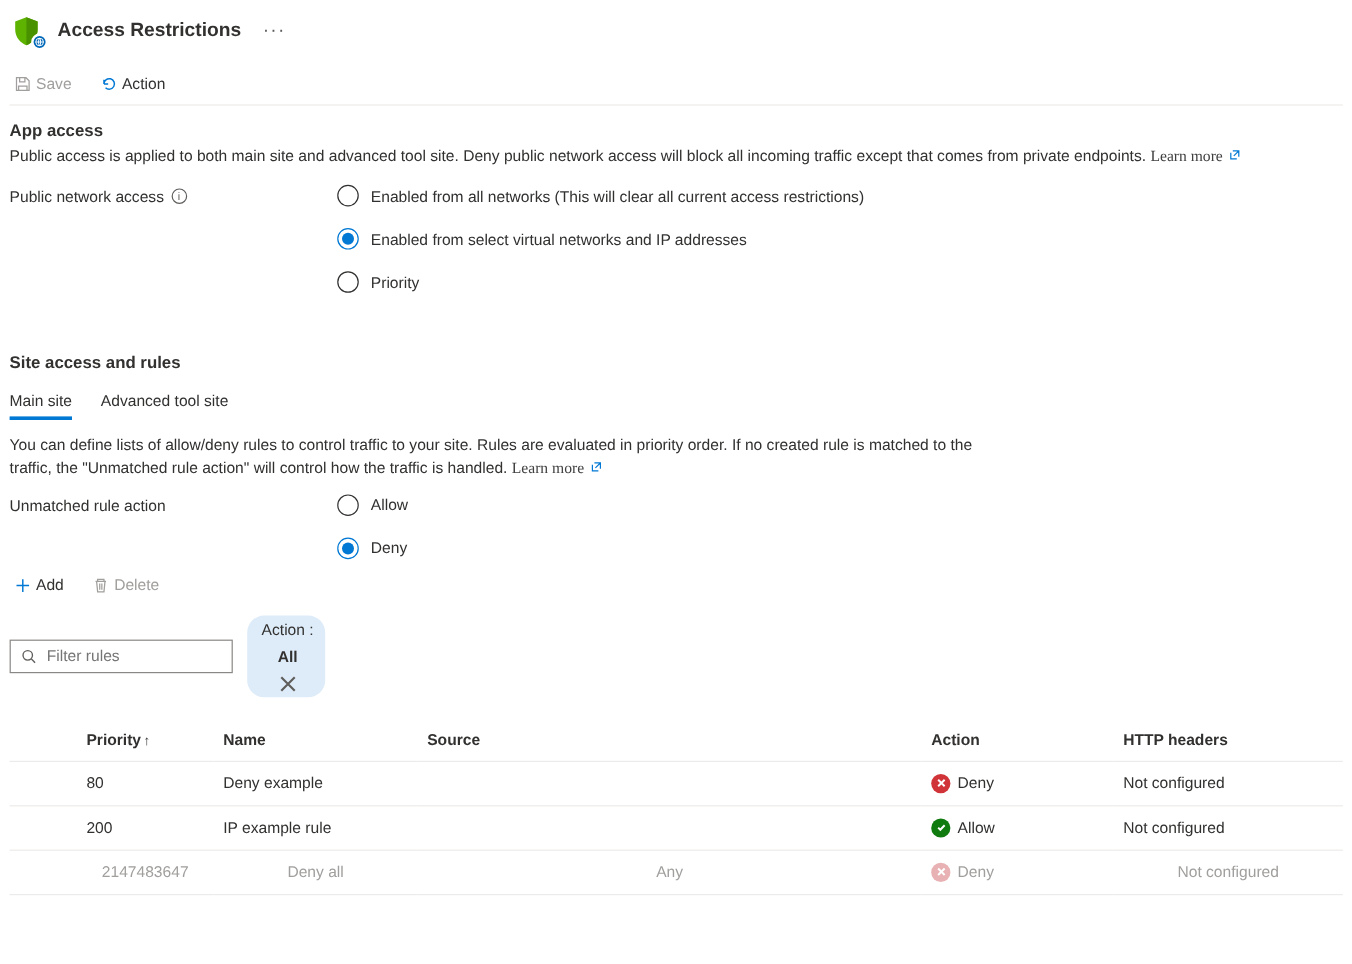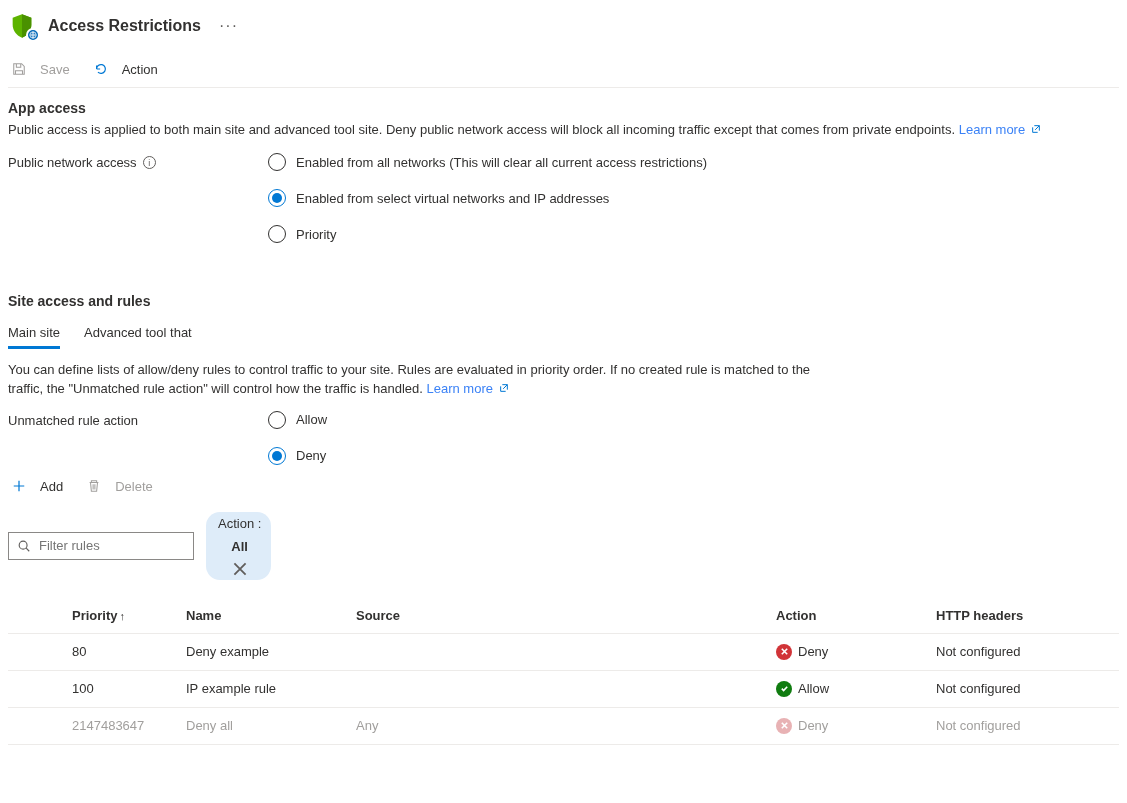--- a/index.html
+++ b/index.html
@@ -30,31 +30,31 @@
     font-size: 16px; font-weight: 600; margin: 0;
   }
   .more-dots { color:#605e5c; font-size:16px; letter-spacing:1px; cursor:pointer; padding:0 6px; }
   .toolbar {
     display:flex; align-items:center; gap:16px;
     padding: 8px 0;
     border-bottom: 1px solid #edebe9;
     margin-bottom: 12px;
   }
   .toolbar-btn {
-    display:flex; align-items:flex-start; gap:14px;
+    display:flex; align-items:flex-end; gap:4px;
     background:none; border:none; font:inherit; cursor:pointer;
     color:#323130; padding:2px 4px;
   }
   .toolbar-btn.disabled { color:#a19f9d; cursor:default; }
   .toolbar-btn svg { width:14px; height:14px; }
   .section-title { font-weight:600; font-size:14px; margin: 10px 0 6px 0; }
   .desc-line { color:#323130; margin-bottom:16px; }
-  .link { color:#3b82f6; text-decoration:none; cursor:pointer; }
+  .link { color:#404040; text-decoration:none; cursor:pointer;font-family:Liberation Serif, serif; }
   .link svg { width:10px; height:10px; margin-left:2px; vertical-align:baseline; }
-  .field-row { display:flex; align-items:flex-start; }
+  .field-row { display:flex; align-items:flex-start;gap:13px; }
   .field-label { width:260px; display:flex; align-items:center; gap:6px; padding-top:2px; }
   .info-icon { width:13px; height:13px; border:1px solid #605e5c; border-radius:50%;
     display:inline-flex; align-items:center; justify-content:center; font-size:9px; color:#605e5c; }
   .radio-group { display:flex; flex-direction:column; gap:18px; }
   .radio-item { display:flex; align-items:center; gap:10px; cursor:pointer; }
   .radio-outer {
     width:18px; height:18px; border:1px solid #323130; border-radius:50%;
     display:flex; align-items:center; justify-content:center; flex:0 0 18px;
   }
   .radio-item.selected .radio-outer { border-color:#0078d4; }
@@ -88,21 +88,21 @@
   table.rules { width:100%; border-collapse:collapse; }
   table.rules th {
     text-align:left; font-weight:700; font-size:13px;
     padding:10px 8px; border-bottom:1px solid #edebe9;
   }
   table.rules th:first-child { padding-left:64px; }
   table.rules td {
     padding:10px 8px; border-bottom:1px solid #edebe9;
   }
   table.rules td:first-child { padding-left:64px; }
-  table.rules tr.muted td { color:#a19f9d; }
+  table.rules tr.muted td { color:#a19f9d;text-align:center; }
   .sort-arrow { font-size:11px; margin-left:2px; }
   .action-cell { display:flex; align-items:center; gap:6px; }
   .status-icon {
     width:16px; height:16px; border-radius:50%; display:flex;
     align-items:center; justify-content:center; color:#fff; flex:0 0 16px;
   }
   .status-deny { background:#d13438; }
   .status-allow { background:#107c10; }
   .status-deny.muted { background:#e8b2b4; }
   .status-icon svg { width:9px; height:9px; }
@@ -181,21 +181,21 @@
     </div>
   </div>
 </div>
 
 <div class="gap-large"></div>
 
 <div class="section-title">Site access and rules</div>
 
 <div class="tabs">
   <div class="tab active">Main site</div>
-  <div class="tab">Advanced tool that</div>
+  <div class="tab">Advanced tool site</div>
 </div>
 
 <div class="rules-desc">
   <span>You can define lists of allow/deny rules to control traffic to your site. Rules are evaluated in priority order. If no created rule is matched to the traffic, the "Unmatched rule action" will control how the traffic is handled.</span>
   <a class="link">
     <span>Learn more</span>
     <svg viewBox="0 0 12 12">
         <path fill="none" stroke="#0078d4" stroke-width="1.2" d="M4 2h6v6 M10 2 5 7 M8 10H2V4"></path>
       </svg>
   </a>
@@ -274,21 +274,21 @@
               <svg viewBox="0 0 10 10">
                 <path stroke="#fff" stroke-width="1.8" d="M2 2l6 6 M8 2l-6 6"></path>
               </svg>
             </span>
             <span>Deny</span>
           </div>
         </td>
         <td>Not configured</td>
       </tr>
       <tr>
-        <td>100</td>
+        <td>200</td>
         <td>IP example rule</td>
         <td></td>
         <td>
           <div class="action-cell">
             <span class="status-icon status-allow">
               <svg viewBox="0 0 10 10">
                 <path fill="none" stroke="#fff" stroke-width="1.8" d="M2 5.2 4 7.2 8 3"></path>
               </svg>
             </span>
             <span>Allow</span>

